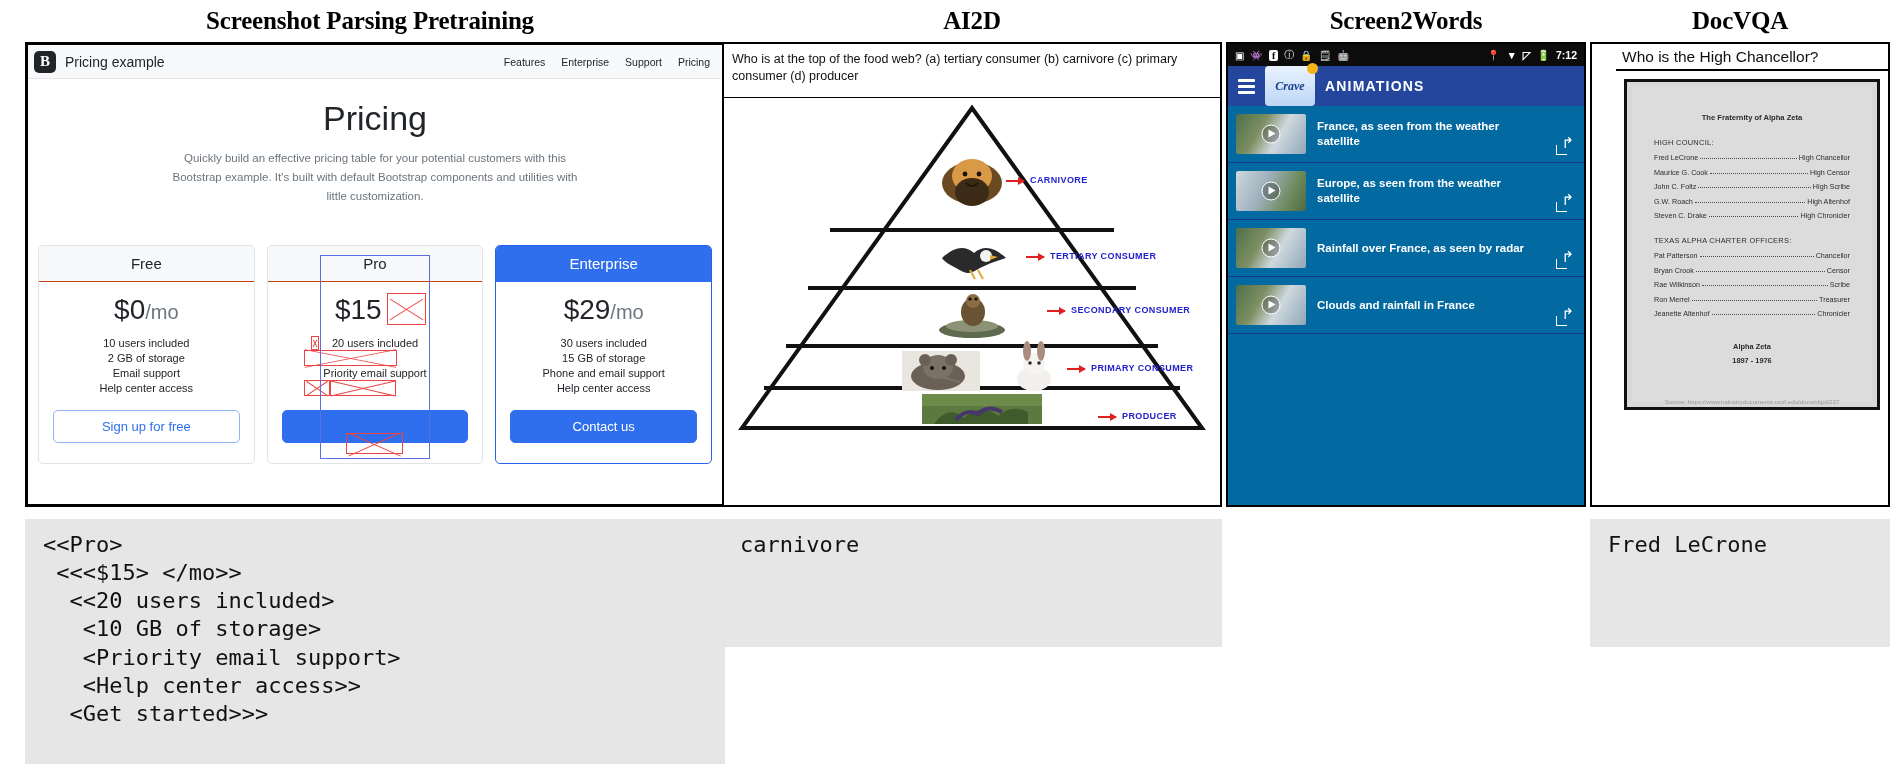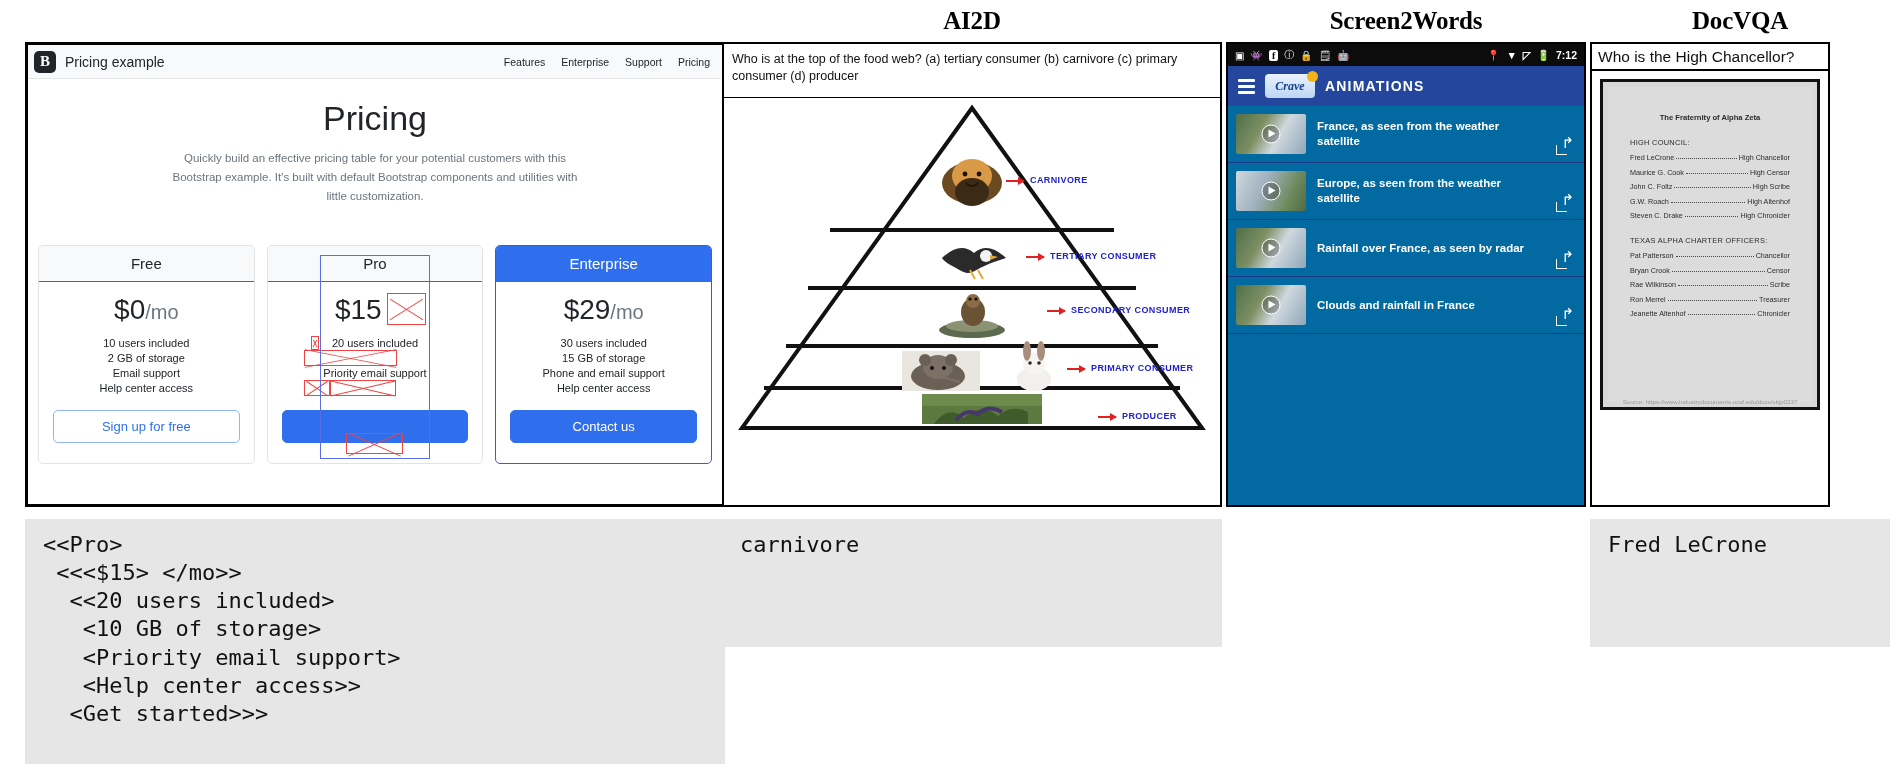--- a/index.html
+++ b/index.html
@@ -65,21 +65,21 @@
                 border-top:4px solid transparent;border-bottom:4px solid transparent;}
 
   
   .s2w{position:absolute;inset:0;background:#23479e;display:flex;flex-direction:column;}
   .status{height:22px;background:#0c0c0c;display:flex;align-items:center;padding:0 7px;
           color:#fff;font-size:10px;gap:6px;}
   .status .right{margin-left:auto;display:flex;align-items:center;gap:6px;font-weight:bold;font-size:10.5px;}
   .appbar{height:40px;background:#24469c;display:flex;align-items:center;padding:0 10px;gap:10px;}
   .hamb{width:17px;display:flex;flex-direction:column;gap:3px;}
   .hamb i{display:block;height:3px;background:#fff;border-radius:1px;}
-  .wlogo{width:50px;height:24px;border-radius:4px;background:linear-gradient(#eaf3ff,#bcd6f5);
+  .wlogo{width:50px;height:40px;border-radius:4px;background:linear-gradient(#eaf3ff,#bcd6f5);
          position:relative;display:flex;align-items:center;justify-content:center;
          font-family:"Liberation Serif",serif;font-style:italic;font-weight:bold;font-size:12px;color:#1b3f8f;}
   .wlogo .dot{position:absolute;right:-3px;top:-3px;width:11px;height:11px;border-radius:50%;background:#f6b318;}
   .apptitle{color:#fff;font-weight:bold;font-size:14px;letter-spacing:1.2px;}
   .vid-list{flex:1;background:#0369a1;}
   .vid{height:57px;display:flex;align-items:center;padding:0 12px 0 8px;gap:11px;
        border-bottom:1px solid #1b3a86;position:relative;box-sizing:border-box;}
   .thumb{width:70px;height:40px;border-radius:2px;position:relative;flex:0 0 auto;overflow:hidden;
          background:linear-gradient(120deg,#4e6f4a 0%,#7d8f63 35%,#cfd8de 60%,#8fa7b8 100%);}
   .thumb .play{position:absolute;left:50%;top:50%;transform:translate(-50%,-50%);
@@ -106,20 +106,21 @@
   .doc-row .dots{flex:1;border-bottom:1px dotted #4a4a4a;margin:0 2px 2px;transform:translateY(-1px);}
   .doc-row .rl{white-space:nowrap;}
   .doc-foot{text-align:center;font-size:7.4px;font-weight:bold;margin-top:22px;line-height:1.9;}
   .doc-src{position:absolute;left:6px;right:6px;bottom:2px;font-size:6.2px;color:#9a9a9a;text-align:center;}
 </style>
 </head>
 <body>
 
 <div class="figure">
 
+  <div class="col col-title" style="left:20px;width:700px;">Screenshot Parsing Pretraining</div>
   <div class="col col-title" style="left:722px;width:500px;">AI2D</div>
   <div class="col col-title" style="left:1226px;width:360px;">Screen2Words</div>
   <div class="col col-title" style="left:1590px;width:300px;">DocVQA</div>
 
   <div class="panel" style="left:25px;top:42px;width:700px;height:465px;">
     <div class="bs">
       <div class="bs-nav">
         <div class="bs-logo">B</div>
         <div class="bs-brand">Pricing example</div>
         <div class="bs-links">
@@ -356,21 +357,21 @@
               <div class="play"></div>
             </div>
           <div class="vid-title">Clouds and rainfall in France</div>
           <div class="share"></div>
         </div>
       </div>
     </div>
   </div>
 
 
-  <div class="panel" style="left:1590px;top:42px;width:240px;height:465px;border-width:2px;">
+  <div class="panel" style="left:1590px;top:42px;width:300px;height:465px;border-width:2px;padding-left:24px;">
     <div class="doc-q">Who is the High Chancellor?</div>
     <div class="doc-page">
       <div class="doc-inner">
         <div class="doc-title">The Fraternity of Alpha Zeta</div>
 
         <div class="doc-head">HIGH COUNCIL:</div>
         <div class="doc-row">
             <span class="nm">Fred LeCrone</span>
             <span class="dots"></span>
             <span class="rl">High Chancellor</span>
@@ -416,20 +417,24 @@
             <span class="nm">Ron Merrel</span>
             <span class="dots"></span>
             <span class="rl">Treasurer</span>
           </div>
         <div class="doc-row">
             <span class="nm">Jeanette Altenhof</span>
             <span class="dots"></span>
             <span class="rl">Chronicler</span>
           </div>
 
+        <div class="doc-foot">
+          <div>Alpha Zeta</div>
+          <div>1897 - 1976</div>
+        </div>
       </div>
       <div class="doc-src">Source: https://www.industrydocuments.ucsf.edu/docs/xkjp0237</div>
     </div>
   </div>
 
   <div class="outbox" style="left:1590px;top:519px;width:300px;height:128px;">Fred LeCrone</div>
 
 </div>
 
 </body></html>

